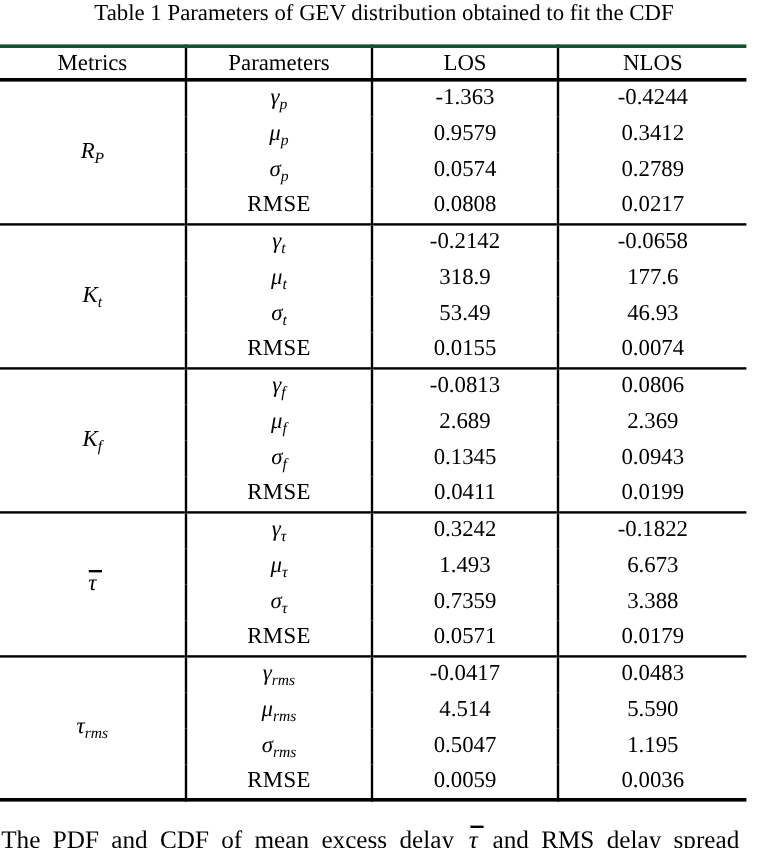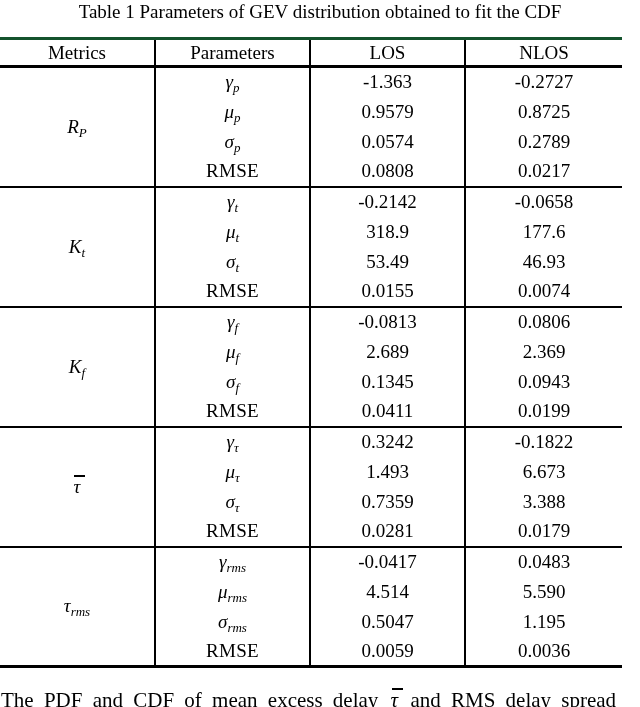--- a/index.html
+++ b/index.html
@@ -113,26 +113,26 @@
       </tr>
     </thead>
 
     <tbody class="section">
       <tr class="data">
         <td class="c-metric" rowspan="4">
           <span class="metric"><span class="mbase">R</span><span class="msub">P</span></span>
         </td>
         <td class="c-param"><span class="pbase">γ</span><span class="psub">p</span></td>
         <td class="c-los">-1.363</td>
-        <td>-0.2727</td>
+        <td>-0.4244</td>
       </tr>
       <tr class="data">
         <td class="c-param"><span class="pbase">μ</span><span class="psub">p</span></td>
         <td class="c-los">0.9579</td>
-        <td>0.8725</td>
+        <td>0.3412</td>
       </tr>
       <tr class="data">
         <td class="c-param"><span class="pbase">σ</span><span class="psub">p</span></td>
         <td class="c-los">0.0574</td>
         <td>0.2789</td>
       </tr>
       <tr class="data">
         <td class="c-param"><span class="pbase">RMSE</span><span class="psub"></span></td>
         <td class="c-los">0.0808</td>
         <td>0.0217</td>
@@ -205,21 +205,21 @@
         <td class="c-los">1.493</td>
         <td>6.673</td>
       </tr>
       <tr class="data">
         <td class="c-param"><span class="pbase">σ</span><span class="psub">τ</span></td>
         <td class="c-los">0.7359</td>
         <td>3.388</td>
       </tr>
       <tr class="data">
         <td class="c-param"><span class="pbase">RMSE</span><span class="psub"></span></td>
-        <td class="c-los">0.0281</td>
+        <td class="c-los">0.0571</td>
         <td>0.0179</td>
       </tr>
     </tbody>
 
     <tbody class="section">
       <tr class="data">
         <td class="c-metric" rowspan="4">
           <span class="metric"><span class="mbase">τ</span><span class="msub">rms</span></span>
         </td>
         <td class="c-param"><span class="pbase">γ</span><span class="psub">rms</span></td>

